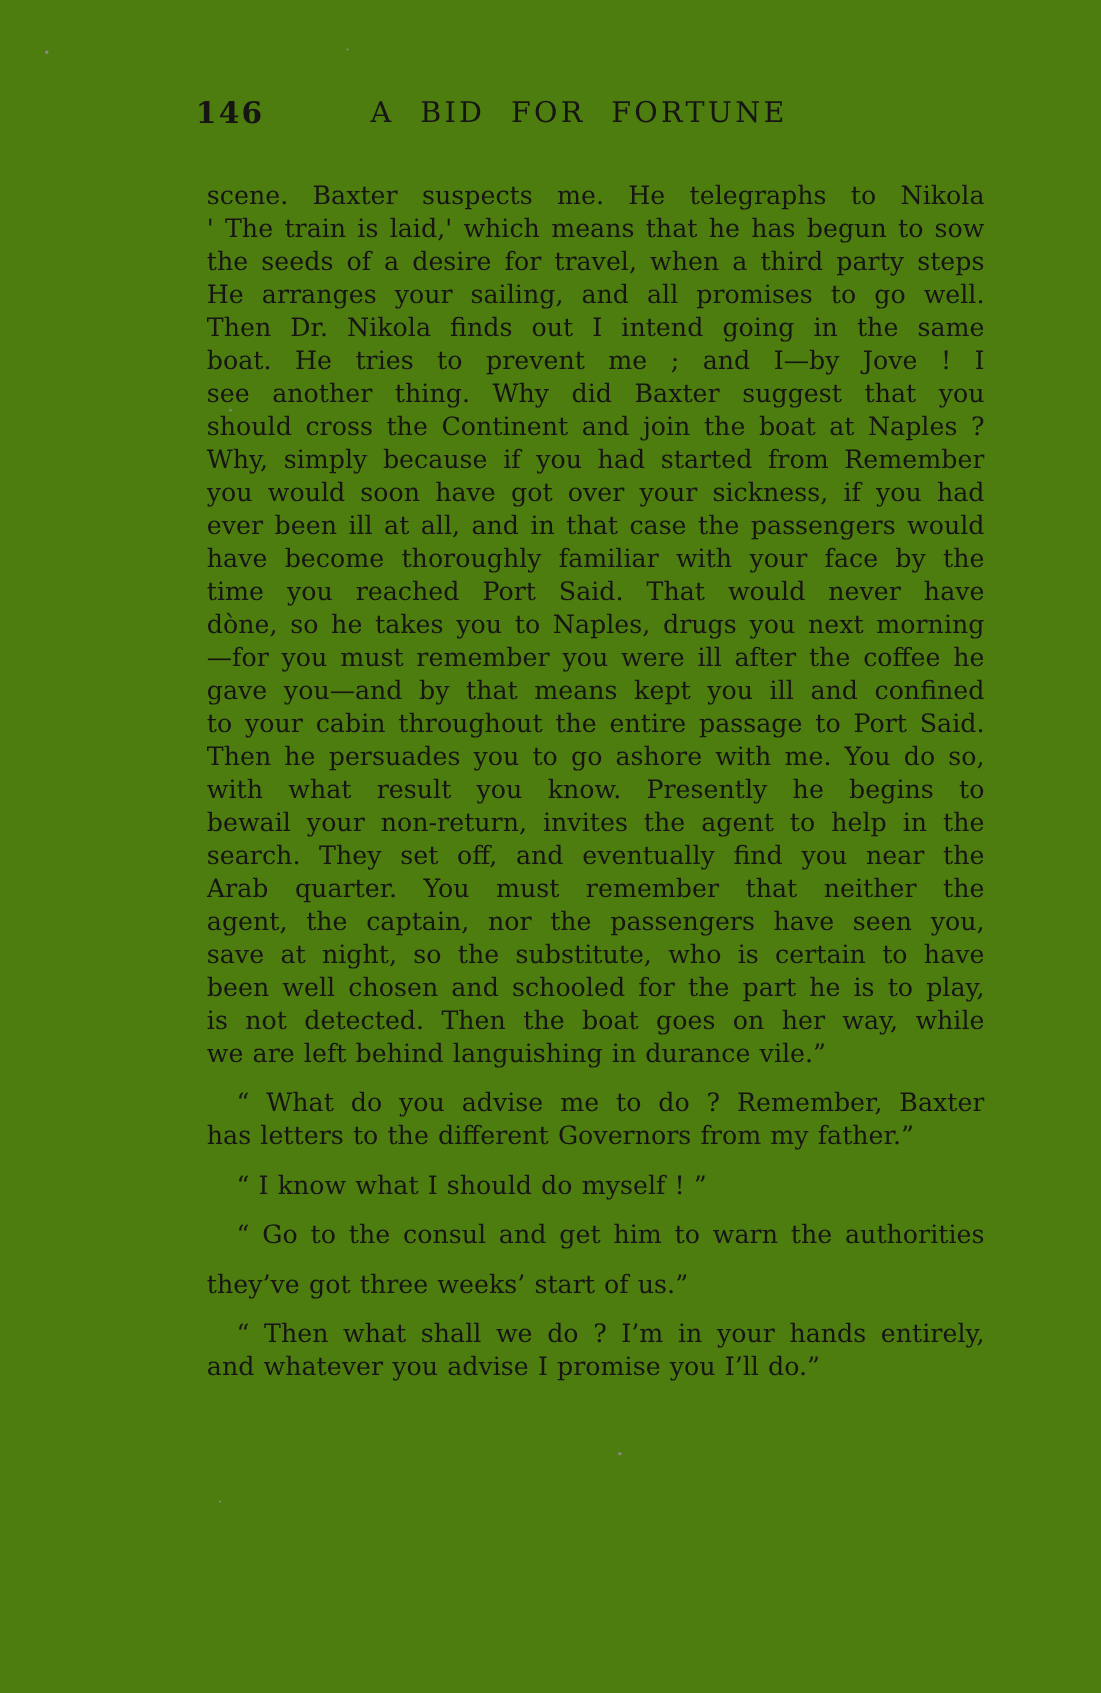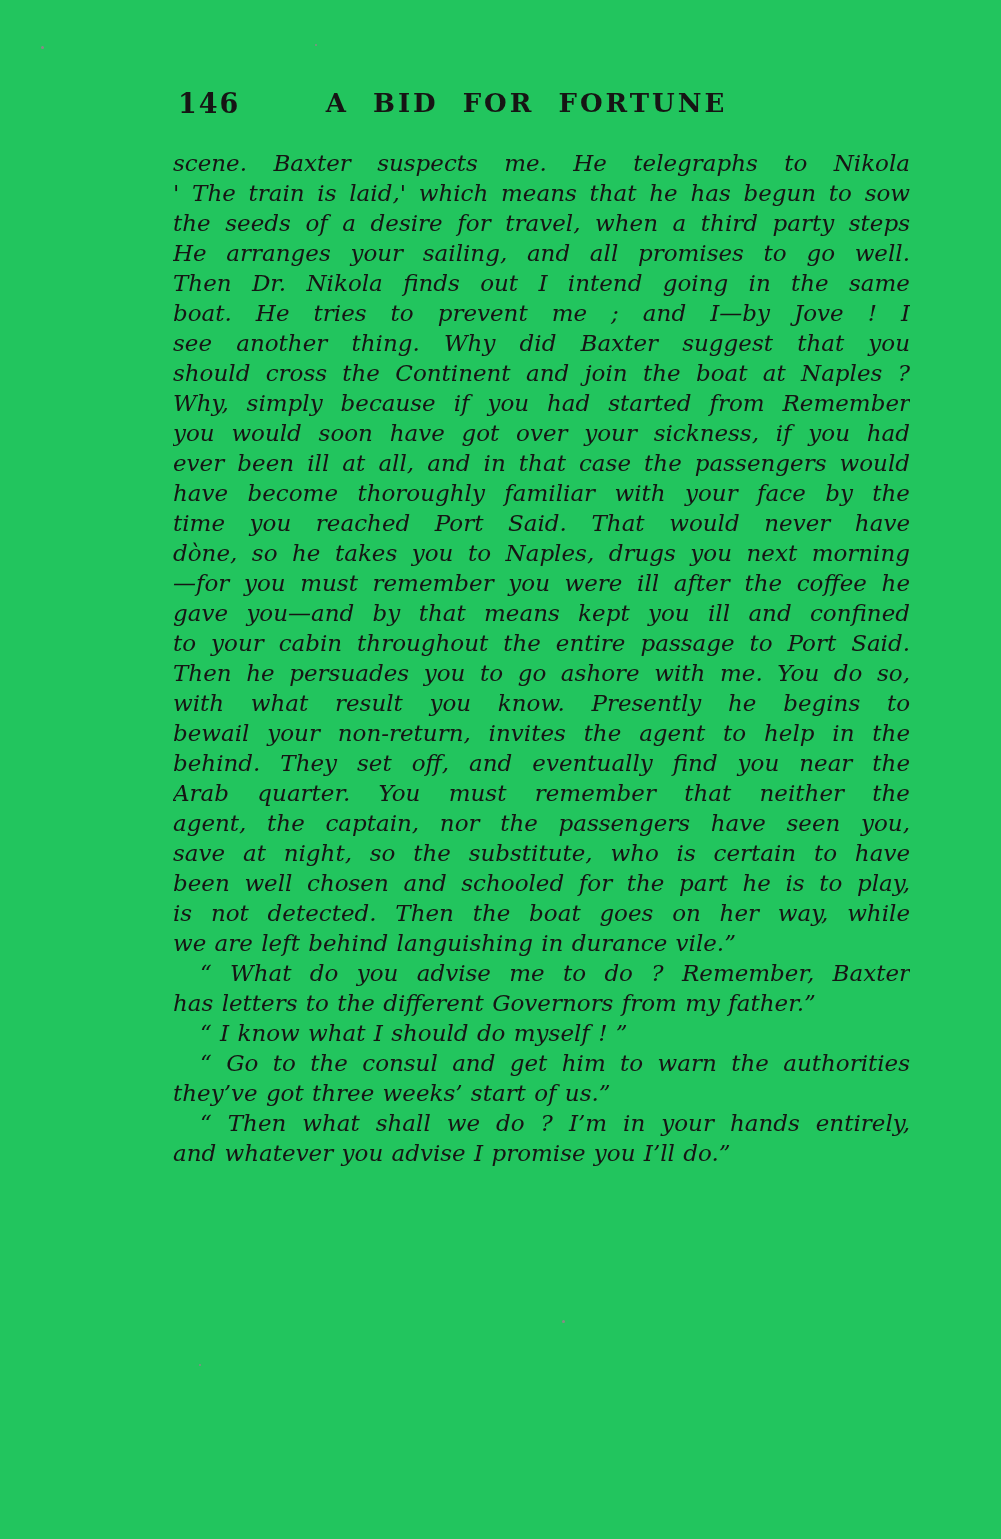--- a/index.html
+++ b/index.html
@@ -4,21 +4,21 @@
 <style>
   html, body {
     margin: 0;
     padding: 0;
     background: #e9e9e6;
   }
   .page {
     position: relative;
     width: 1001px;
     height: 1539px;
-    background: #22c55e;
+    background: #4d7c0f;
     overflow: hidden;
     font-family: "DejaVu Serif", "Liberation Serif", serif;
     color: #161514;
   }
   .running-header {
     position: absolute;
     left: 173px;
     top: 88px;
     width: 737px;
     height: 34px;
@@ -31,34 +31,34 @@
     font-weight: bold;
     letter-spacing: 2px;
   }
   .running-title {
     position: absolute;
     left: 0;
     right: 30px;
     top: 0;
     text-align: center;
     font-size: 26px;
-    font-weight: bold;
+    font-weight: normal;
     letter-spacing: 3px;
     word-spacing: 12px;
     white-space: nowrap;
   }
   .text-block {
     position: absolute;
     left: 173px;
     top: 148px;
     width: 737px;
     font-size: 23px;
     line-height: 30px;
   }
-  .para { margin: 0; padding: 0; font-style: italic; }
+  .para { margin: 15px; padding: 0; }
   .line {
     height: 30px;
     overflow: hidden;
     text-align: justify;
     text-align-last: justify;
     word-spacing: 1px;
   }
   .line.end {
     text-align: center;
     text-align-last: left;
@@ -110,21 +110,21 @@
       <div class="line">ever been ill at all, and in that case the passengers would</div>
       <div class="line">have become thoroughly familiar with your face by the</div>
       <div class="line">time you reached Port Said.  That would never have</div>
       <div class="line">dòne, so he takes you to Naples, drugs you next morning</div>
       <div class="line">—for you must remember you were ill after the coffee he</div>
       <div class="line">gave you—and by that means kept you ill and confined</div>
       <div class="line">to your cabin throughout the entire passage to Port Said.</div>
       <div class="line">Then he persuades you to go ashore with me.  You do so,</div>
       <div class="line">with what result you know.  Presently he begins to</div>
       <div class="line">bewail your non-return, invites the agent to help in the</div>
-      <div class="line">behind.  They set off, and eventually find you near the</div>
+      <div class="line">search.  They set off, and eventually find you near the</div>
       <div class="line">Arab quarter.  You must remember that neither the</div>
       <div class="line">agent, the captain, nor the passengers have seen you,</div>
       <div class="line">save at night, so the substitute, who is certain to have</div>
       <div class="line">been well chosen and schooled for the part he is to play,</div>
       <div class="line">is not detected.  Then the boat goes on her way, while</div>
       <div class="line end">we are left behind languishing in durance vile.”</div>
     </div>
 
     <div class="para">
       <div class="line indent">“ What do you advise me to do ?   Remember, Baxter</div>

